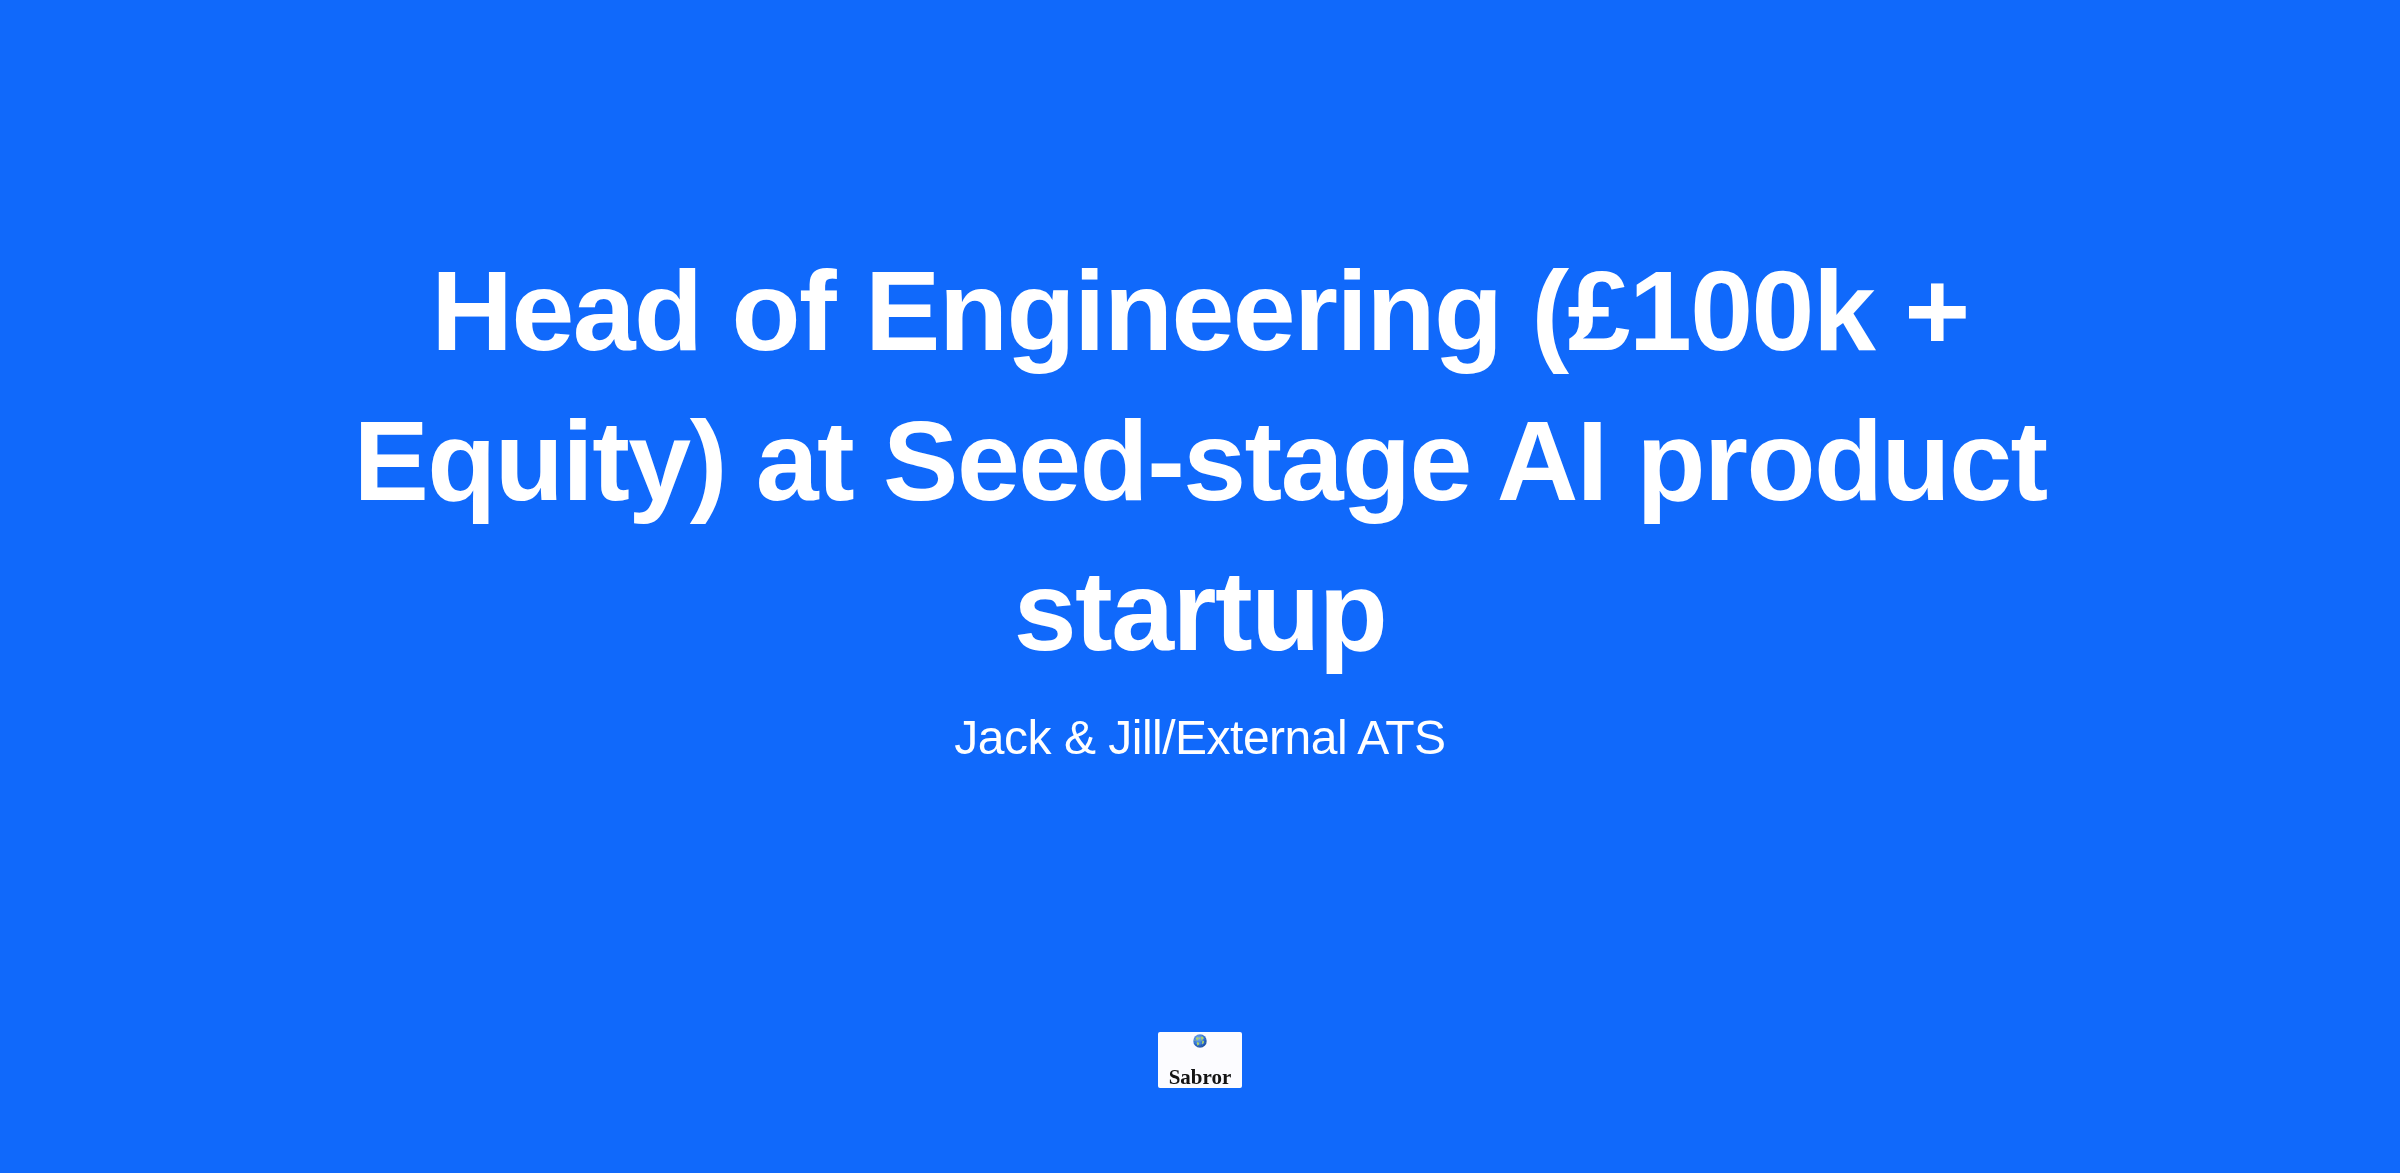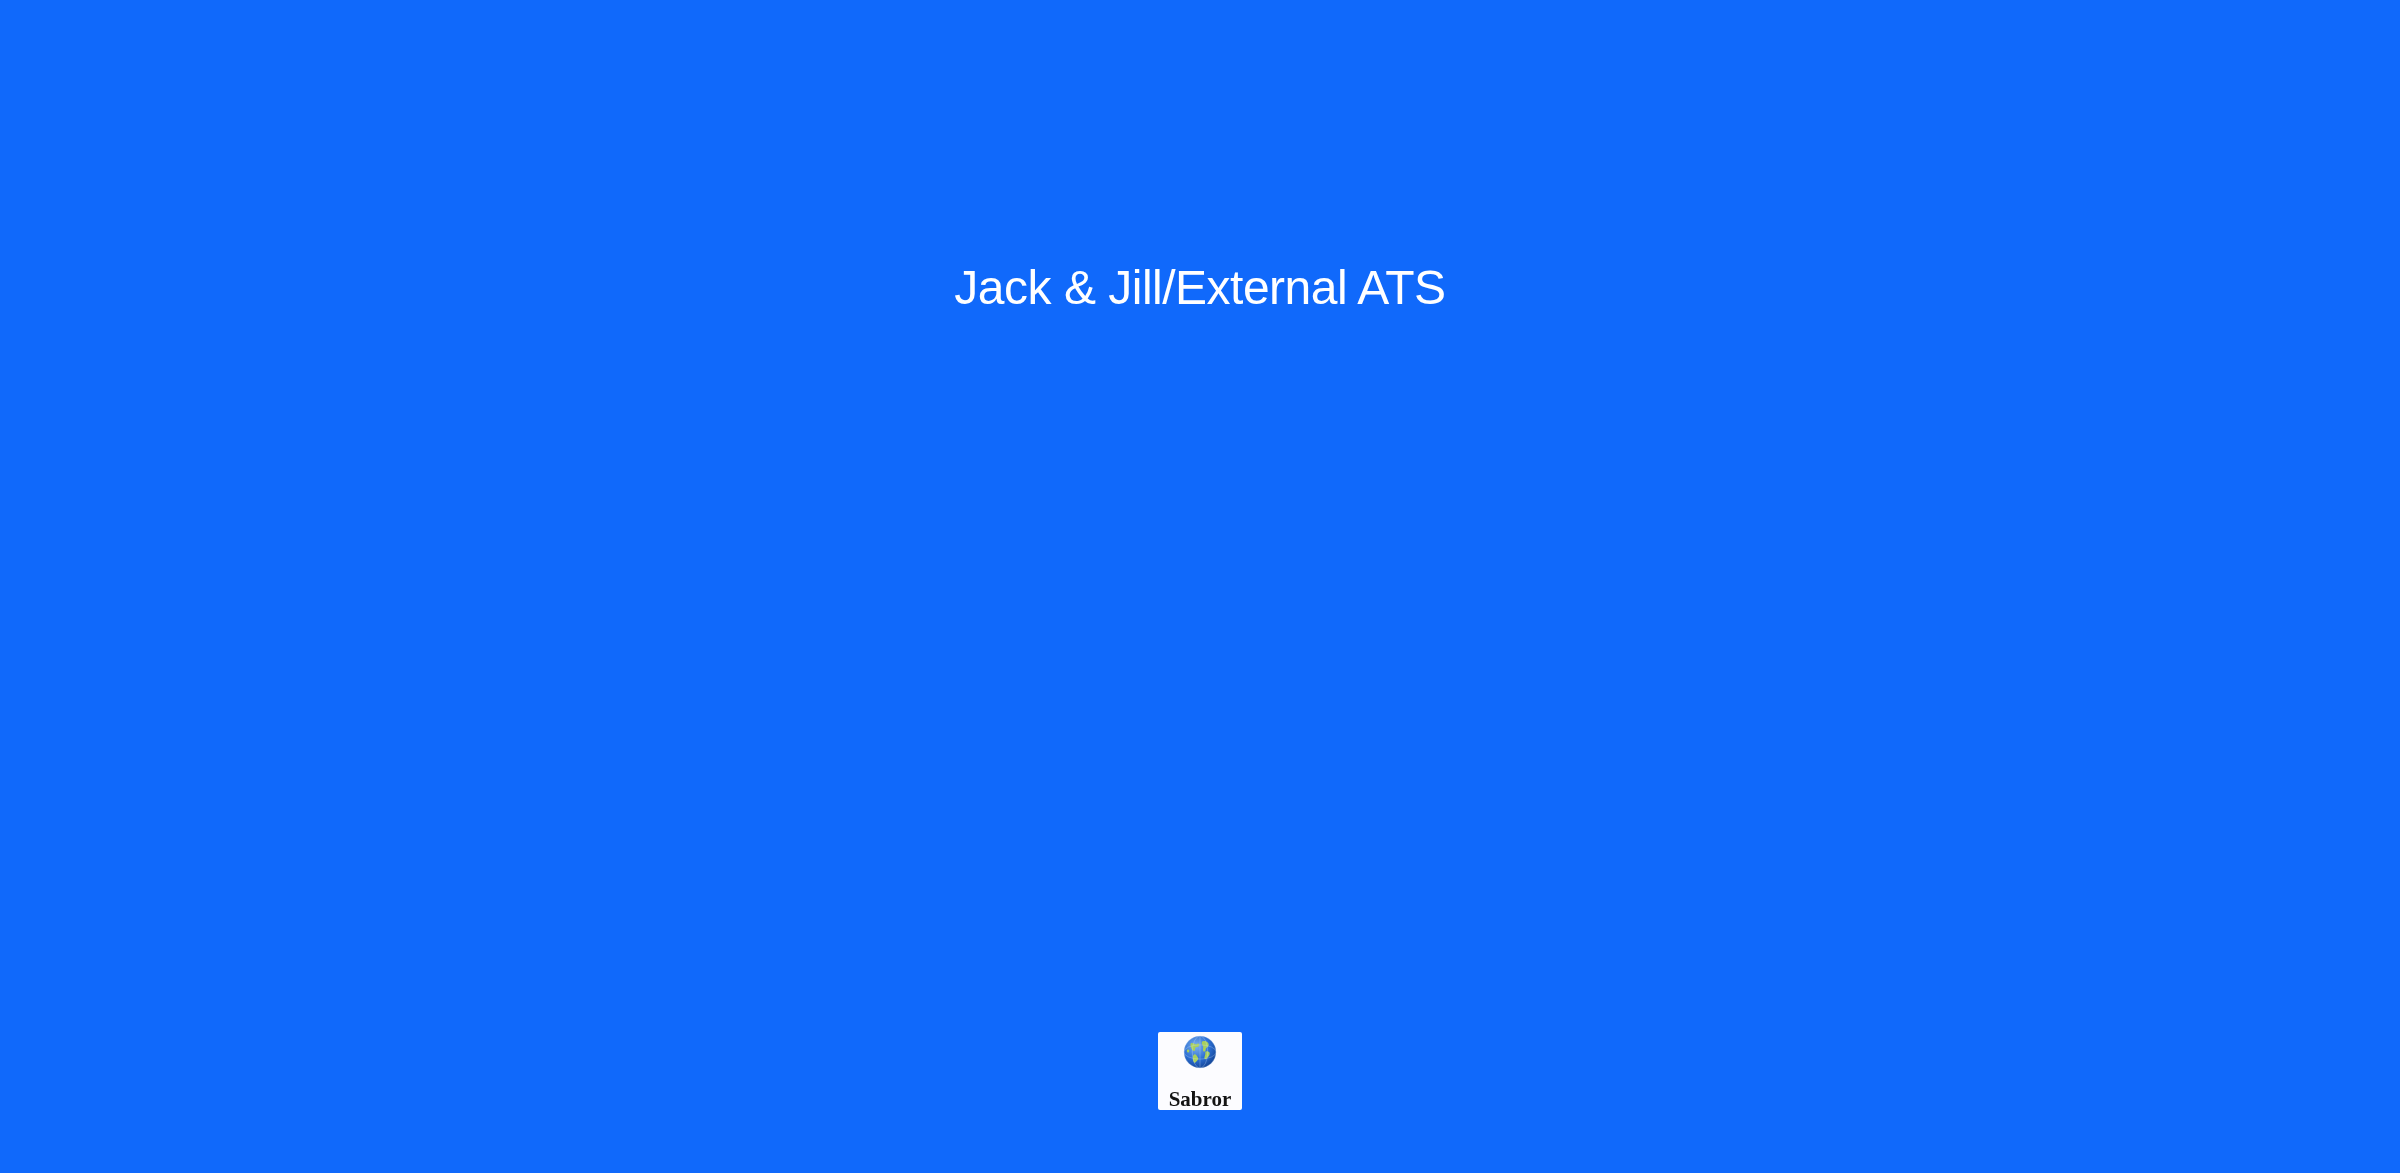--- a/index.html
+++ b/index.html
@@ -60,21 +60,21 @@
     font-weight: 400;
     letter-spacing: -0.5px;
     color: #FFFFFF;
   }
 
   .brand-logo {
     position: absolute;
     left: 1158px;
     top: 1032px;
     width: 84px;
-    height: 78px;
+    height: 56px;
     background: #FCFCFF;
     border-radius: 2px;
     display: flex;
     flex-direction: column;
     align-items: center;
     justify-content: center;
     overflow: hidden;
     gap: 20px;
   }
 
@@ -95,20 +95,21 @@
     margin-top: -2px;
     white-space: nowrap;
   }
 </style>
 </head>
 <body>
 
 <div class="og-card" style="background: rgb(16, 105, 251);">
 
   <div class="text-block">
+    <h1 class="job-title">Head of Engineering (£100k + Equity) at Seed-stage AI product startup</h1>
     <h2 class="company-subtitle">Jack &amp; Jill/External ATS</h2>
   </div>
 
   <div class="brand-logo" style="background: rgb(252, 252, 255);">
     <svg class="brand-logo-mark" viewBox="0 0 64 64" aria-hidden="true">
       <defs>
         <radialGradient id="globeGrad" cx="38%" cy="32%" r="75%">
           <stop offset="0%" stop-color="#7FB2EC"></stop>
           <stop offset="55%" stop-color="#2C6FD4"></stop>
           <stop offset="100%" stop-color="#11408F"></stop>

